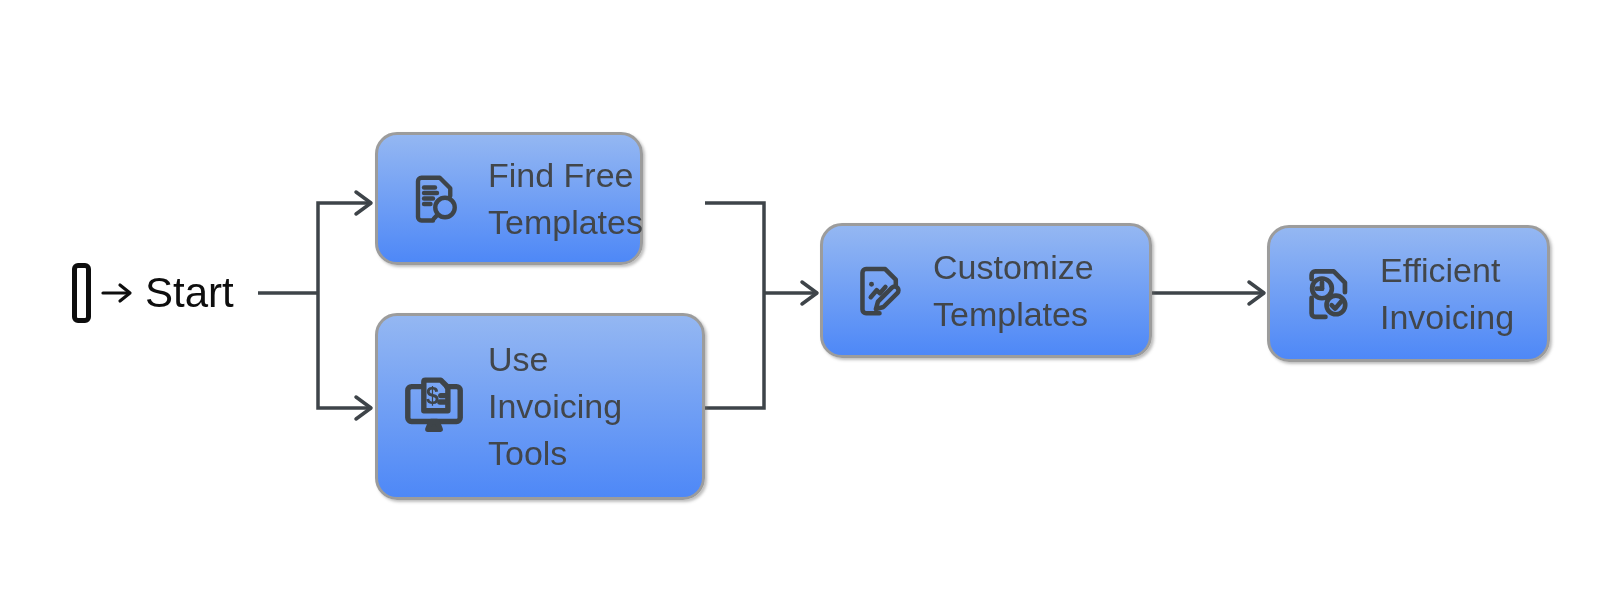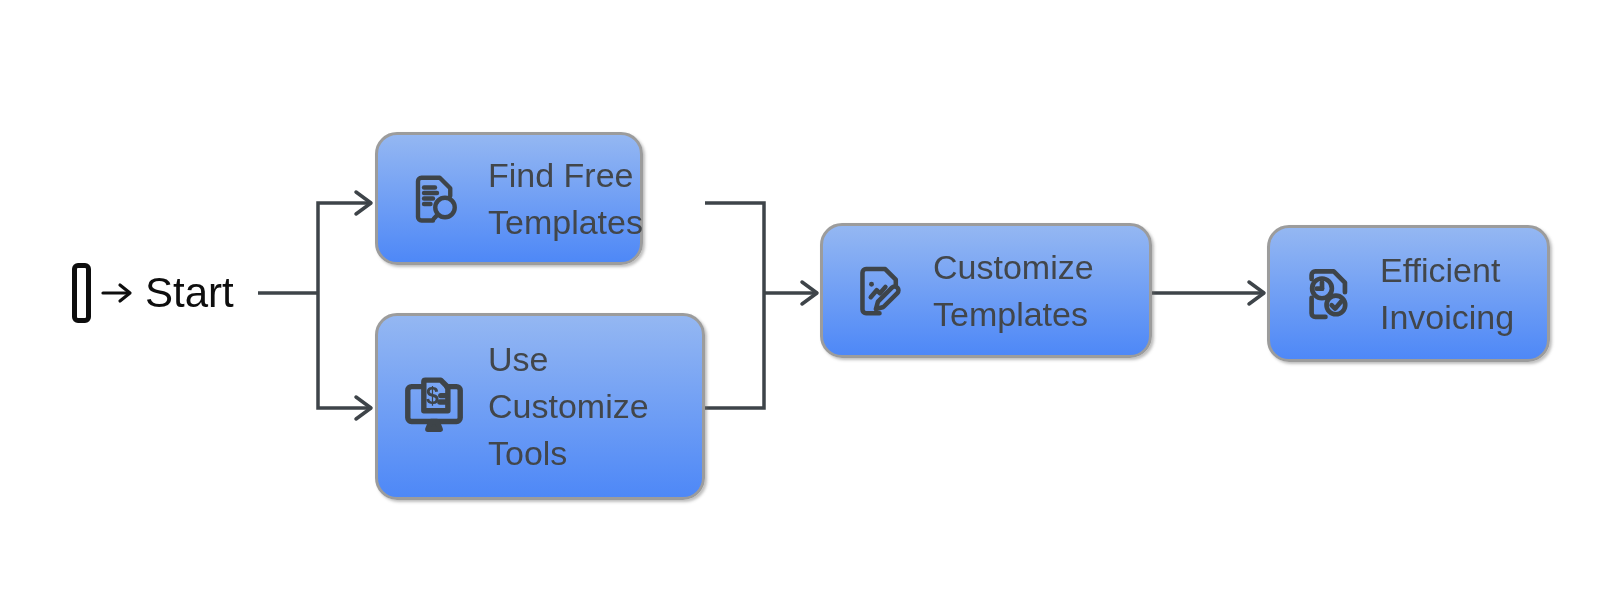--- a/index.html
+++ b/index.html
@@ -95,21 +95,21 @@
     <span class="node-icon">
       <svg width="74" height="74" viewBox="0 0 24 24">
         <path d="M7.8 5.4 H4.7 c-.66 0-1.2.54-1.2 1.2 v8.9 c0 .66.54 1.2 1.2 1.2 h14.6 c.66 0 1.2-.54 1.2-1.2 V6.6 c0-.66-.54-1.2-1.2-1.2 h-3.1"></path>
         <path d="M8.7 13.2 V3.8 c0-.3.2-.5.5-.5 h5 l2.3 2.3 v7.6 z"></path>
         <text x="11.5" y="10.9" font-size="7.5" font-weight="bold" text-anchor="middle" fill="currentColor" stroke="none">$</text>
         <path d="M14.2 8.3 h1.6"></path>
         <path d="M13.9 10.4 h1.9"></path>
         <path d="M11 16.7 h2 l1 2.5 h-4 z" fill="currentColor"></path>
       </svg>
     </span>
-    <span class="node-label">Use Customize Tools</span>
+    <span class="node-label">Use Invoicing Tools</span>
   </div>
 
   <div class="node" id="node-2">
     <span class="node-icon">
       <svg width="62" height="62" viewBox="0 0 24 24">
         <path d="M12.2 20.6 H7 c-.8 0-1.4-.6-1.4-1.4 V4.9 c0-.8.6-1.4 1.4-1.4 h7.4 l4.1 4.1 v2.3"></path>
         <circle cx="9.1" cy="9.4" r=".95" fill="currentColor" stroke="none"></circle>
         <path d="M8.8 14.4 l2.3-2.7 1.3 1.2 2.1-2.5"></path>
         <path d="M13.7 18.2 l-2.9.8 .8-2.9 5.4-5.4 c.58-.58 1.52-.58 2.1 0 .58.58.58 1.52 0 2.1 z"></path>
       </svg>

